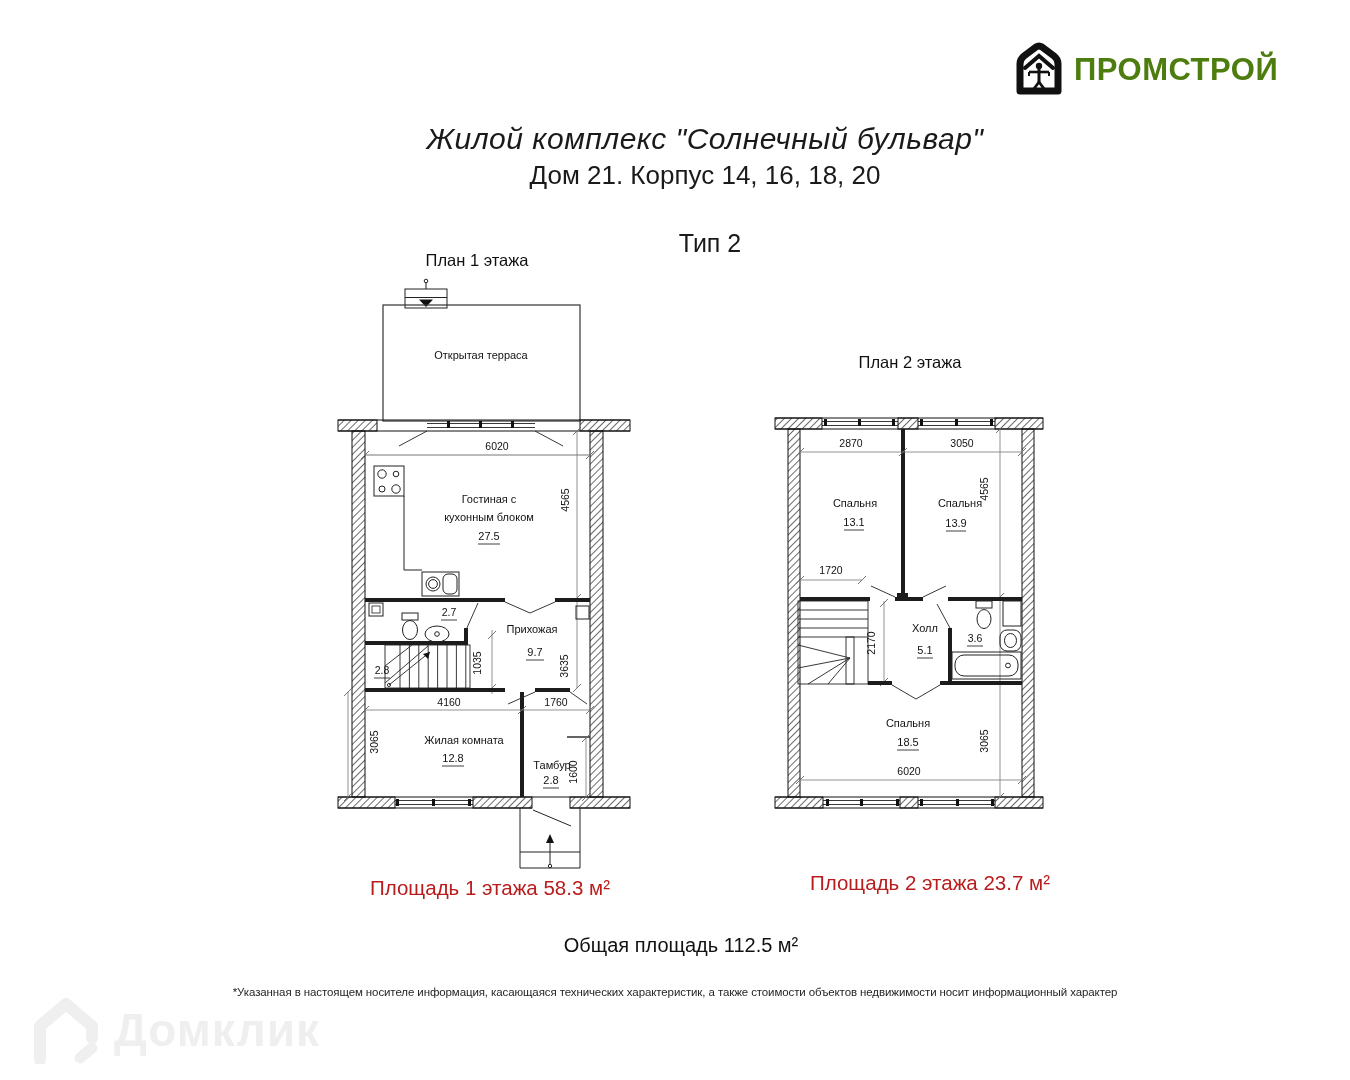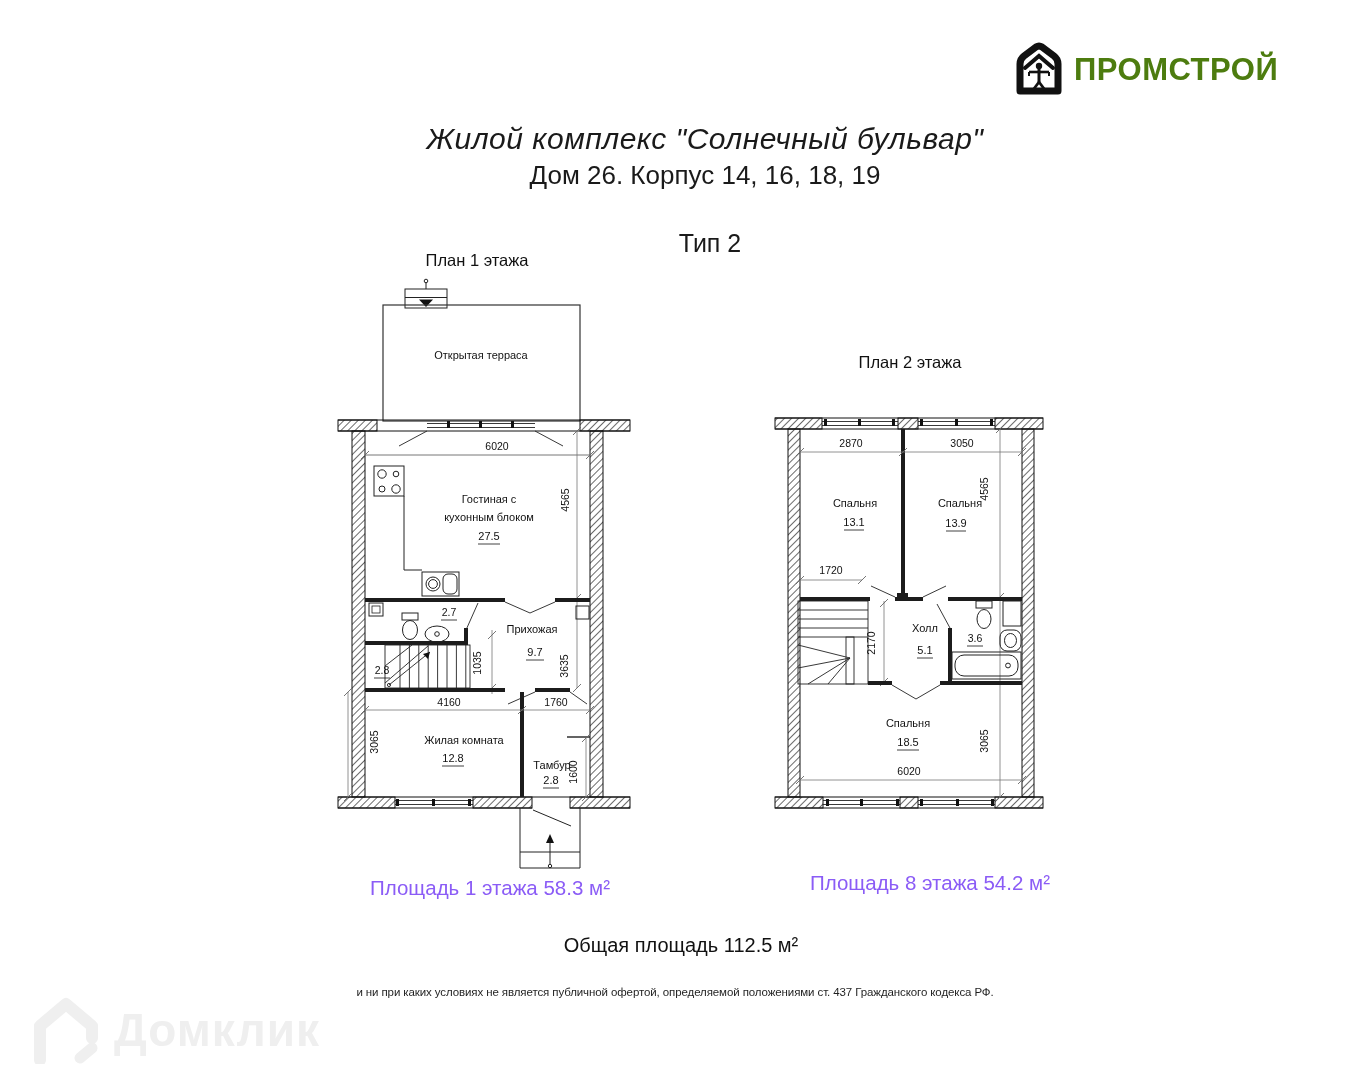--- a/index.html
+++ b/index.html
@@ -4,21 +4,21 @@
 <style>
   html,body{margin:0;padding:0;background:#fff;}
   body{width:1350px;height:1080px;position:relative;overflow:hidden;
        font-family:"Liberation Sans",sans-serif;color:#1a1a1a;}
   .abs{position:absolute;}
   .ctr{text-align:center;}
   .title{font-style:italic;font-size:30px;font-weight:500;letter-spacing:.5px;}
   .subtitle{font-size:26px;font-weight:400;}
   .typelbl{font-size:25px;font-weight:400;}
   .brandtxt{font-size:31px;font-weight:bold;letter-spacing:.5px;color:#4d7c0f;}
-  .arealbl{font-size:20.5px;color:#8b5cf6;}
+  .arealbl{font-size:20.5px;color:#b91c1c;}
   .totallbl{font-size:20px;color:#111;}
   .footer{font-size:11.5px;line-height:20px;color:#1f1f1f;letter-spacing:-.1px;}
   .wmrow{display:flex;align-items:center;gap:14px;}
   .wmtext{font-size:46px;font-weight:bold;color:#efefef;letter-spacing:1px;}
   svg text{fill:#111;}
   .roomlbl{font-size:11px;}
   .dimlbl{font-size:10.5px;}
   .planlbl{font-size:16.5px;}
 </style>
 </head>
@@ -33,21 +33,21 @@
     <line x1="17" y1="30" x2="37" y2="30" stroke="#111" stroke-width="2.6"></line>
     <line x1="17" y1="30" x2="17" y2="34" stroke="#111" stroke-width="2"></line>
     <line x1="37" y1="30" x2="37" y2="34" stroke="#111" stroke-width="2"></line>
     <line x1="27" y1="40" x2="21" y2="48" stroke="#111" stroke-width="2.8"></line>
     <line x1="27" y1="40" x2="33" y2="48" stroke="#111" stroke-width="2.8"></line>
   </svg>
 </div>
 <div class="abs brandtxt" style="left:1074px;top:52px;">ПРОМСТРОЙ</div>
 
 <div class="abs ctr title" style="left:355px;top:122px;width:700px;">Жилой комплекс "Солнечный бульвар"</div>
-<div class="abs ctr subtitle" style="left:355px;top:160px;width:700px;">Дом 26. Корпус  14, 16, 18, 19</div>
+<div class="abs ctr subtitle" style="left:355px;top:160px;width:700px;">Дом 21. Корпус  14, 16, 18, 20</div>
 <div class="abs ctr typelbl" style="left:560px;top:229px;width:300px;text-align:center;">Тип 2</div>
 
 <svg class="abs" style="left:330px;top:240px;" width="320" height="645" viewBox="330 240 320 645">
   <defs>
     <pattern id="hatch1" width="5" height="5" patternUnits="userSpaceOnUse" patternTransform="rotate(45)">
       <line x1="0" y1="0" x2="0" y2="5" stroke="#2b2b2b" stroke-width="1.4"></line>
     </pattern>
   </defs>
 
   <text class="planlbl" x="477" y="266" text-anchor="middle">План 1 этажа</text>
@@ -403,25 +403,25 @@
 
   <g>
     <line x1="800" y1="780" x2="1022" y2="780" stroke="#777" stroke-width="0.8"></line>
     <line x1="796" y1="784" x2="804" y2="776" stroke="#666" stroke-width="0.9"></line>
     <line x1="1018" y1="784" x2="1026" y2="776" stroke="#666" stroke-width="0.9"></line>
     <text class="dimlbl" x="909" y="775" text-anchor="middle">6020</text>
   </g>
 </svg>
 
 <div class="abs ctr arealbl" style="left:330px;top:876px;width:320px;">Площадь 1 этажа 58.3 м²</div>
-<div class="abs ctr arealbl" style="left:765px;top:871px;width:330px;">Площадь 8 этажа  54.2 м²</div>
+<div class="abs ctr arealbl" style="left:765px;top:871px;width:330px;">Площадь 2 этажа  23.7 м²</div>
 <div class="abs ctr totallbl" style="left:16px;top:934px;width:1330px;">Общая площадь 112.5 м²</div>
 
 <div class="abs ctr footer" style="left:80px;right:80px;top:982px;">
-  <div>и ни при каких условиях не является публичной офертой, определяемой положениями ст. 437 Гражданского кодекса РФ.</div>
+  <div>*Указанная в настоящем носителе информация, касающаяся технических характеристик, а также стоимости объектов недвижимости носит информационный характер</div>
 </div>
 
 <div class="abs wmrow" style="left:28px;top:996px;">
   <svg width="72" height="68" viewBox="0 0 72 68">
     <path d="M12 64 V30 L38 8 L64 30 V42" fill="none" stroke="#efefef" stroke-width="12" stroke-linejoin="round" stroke-linecap="round"></path>
     <path d="M52 62 L64 52" fill="none" stroke="#efefef" stroke-width="11" stroke-linecap="round"></path>
   </svg>
   <span class="wmtext">Домклик</span>
 </div>
 

